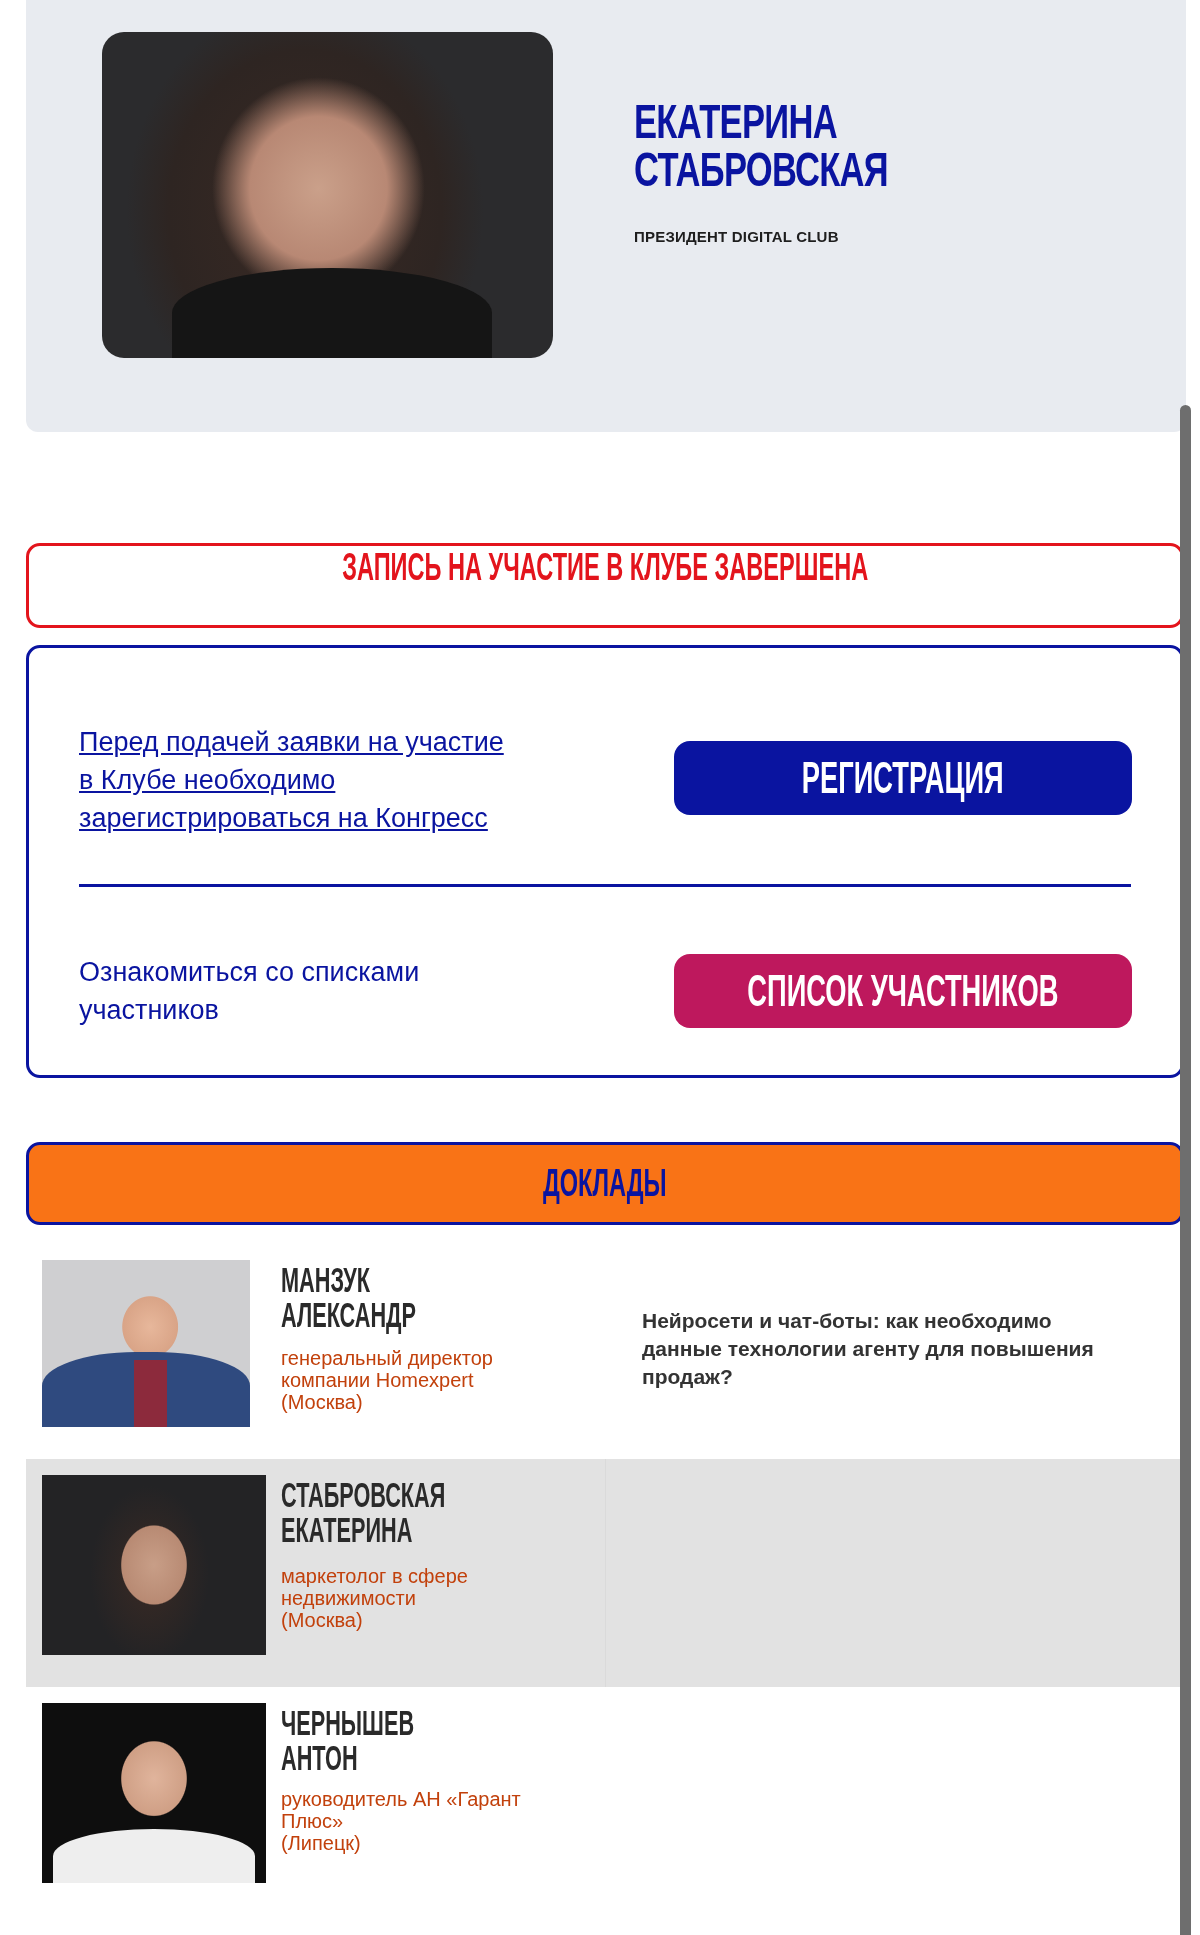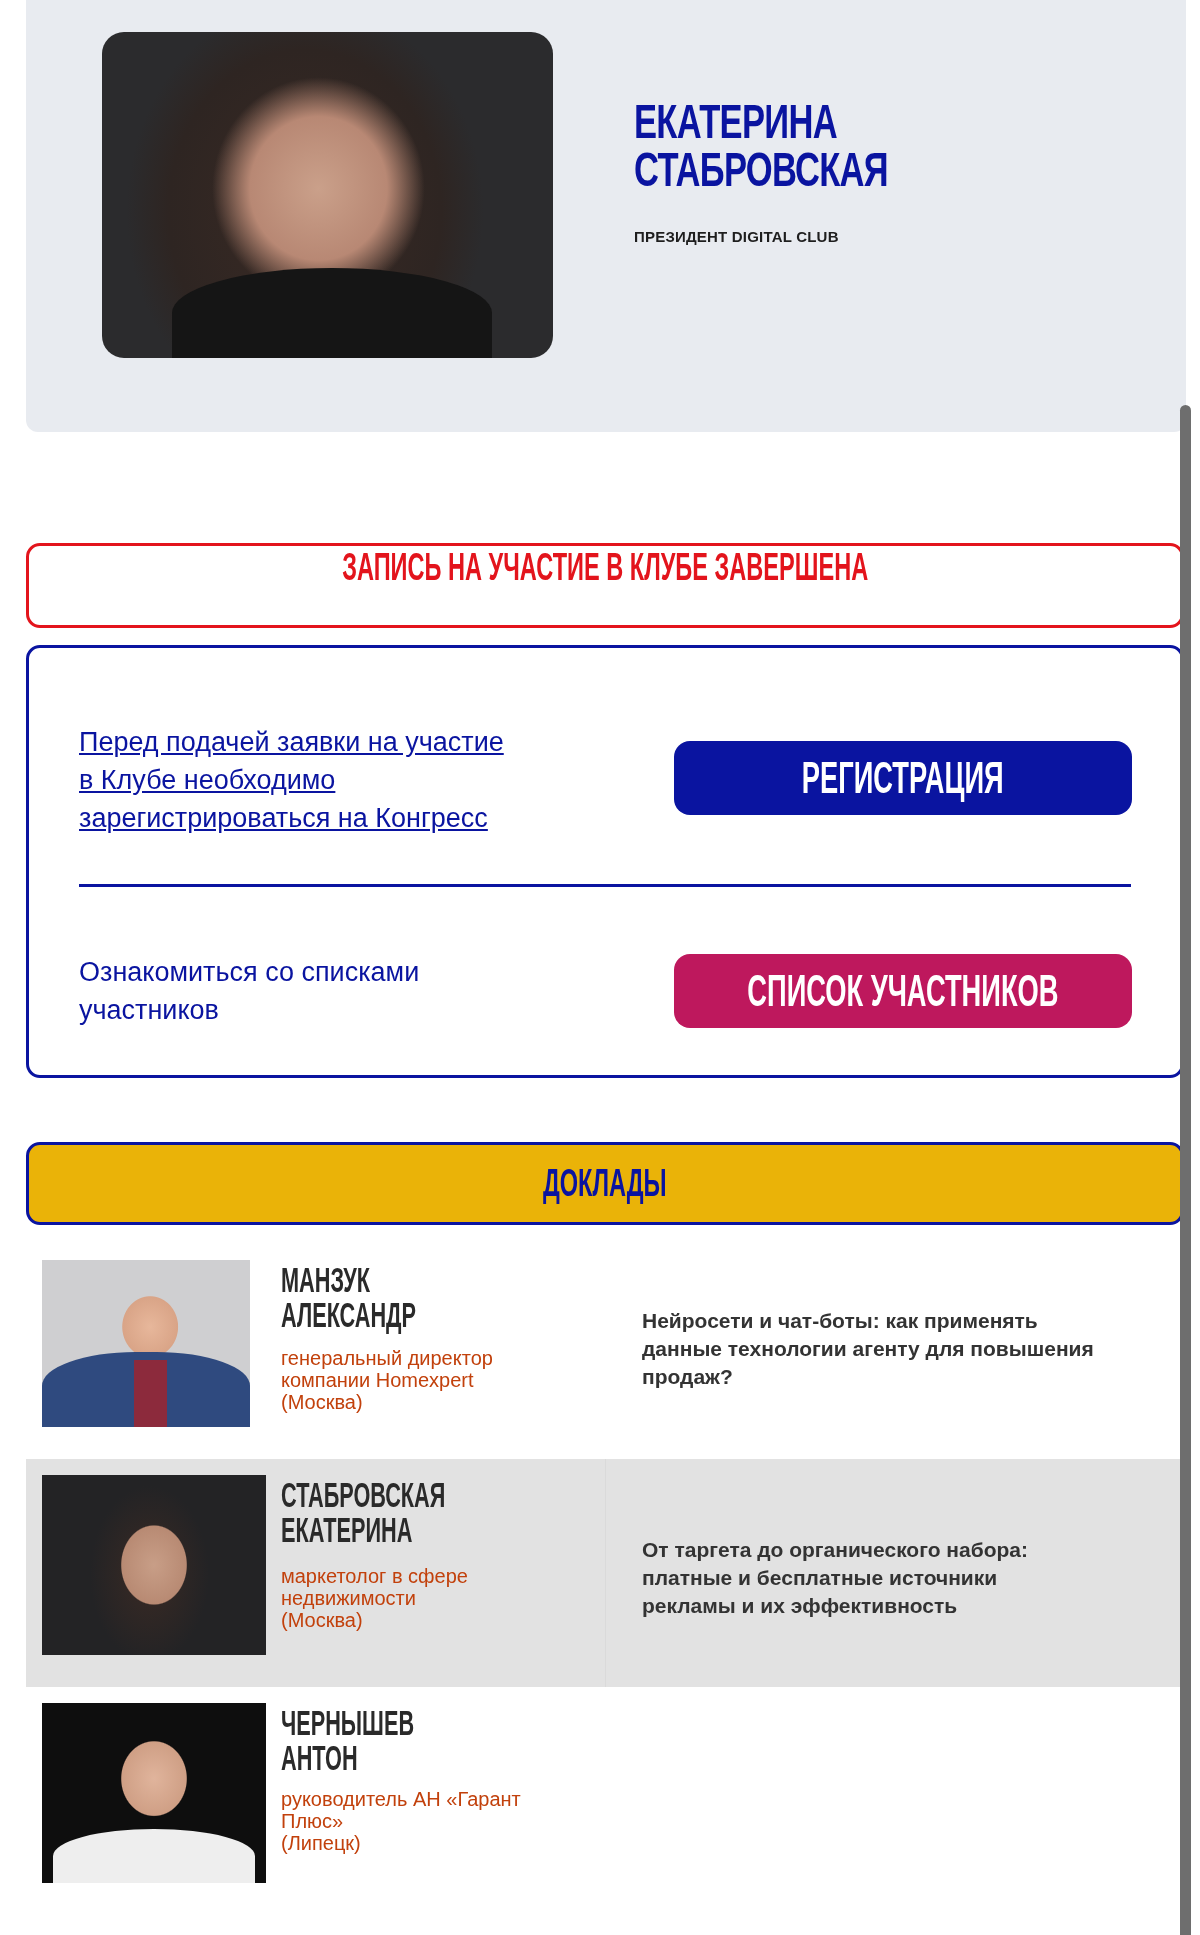--- a/index.html
+++ b/index.html
@@ -70,21 +70,21 @@
   }
   .btn span {
     color: #fff; font-size: 44px; font-weight: 700; transform: scaleX(0.62); white-space: nowrap;
   }
   .btn-register { top: 93px; background: #0a14a0; }
   .btn-participants { top: 306px; background: #be185d; }
 
   
   .talks-header {
     position: absolute; left: 26px; top: 1142px; width: 1158px; height: 83px;
-    border: 3px solid #0a14a0; border-radius: 14px; background: #eab308;
+    border: 3px solid #0a14a0; border-radius: 14px; background: #f97316;
     display: flex; align-items: center; justify-content: center;
   }
   .talks-header span {
     color: #0a14a0; font-size: 38px; font-weight: 700; transform: scaleX(0.62);
   }
 
   
   .talk-row {
     position: absolute; left: 26px; width: 1154px; height: 228px;
   }
@@ -172,36 +172,33 @@
 <div class="talk-row" style="top:1232px;">
   <div class="talk-photo photo-light" style="top:28px; width:208px; height:167px;">
     <div class="body"></div>
     <div class="shirt"></div>
   </div>
   <div class="talk-name" style="top:30px;">МАНЗУК
 АЛЕКСАНДР</div>
   <div class="talk-role" style="top:115px;">генеральный директор
 компании Homexpert
 (Москва)</div>
-  <div class="talk-topic" style="top:75px;">Нейросети и чат-боты: как применять
+  <div class="talk-topic" style="top:75px;">Нейросети и чат-боты: как необходимо
 данные технологии агенту для повышения
 продаж?</div>
 </div>
 
 <div class="talk-row alt" style="top:1459px;">
   <div class="col-divider"></div>
   <div class="talk-photo photo-dark" style="top:16px;"></div>
   <div class="talk-name" style="top:18px;">СТАБРОВСКАЯ
 ЕКАТЕРИНА</div>
   <div class="talk-role" style="top:106px;">маркетолог в сфере
 недвижимости
 (Москва)</div>
-  <div class="talk-topic" style="top:77px;">От таргета до органического набора:
-платные и бесплатные источники
-рекламы и их эффективность</div>
 </div>
 
 <div class="talk-row" style="top:1687px; height:248px;">
   <div class="talk-photo photo-black" style="top:16px;">
     <div class="body"></div>
   </div>
   <div class="talk-name" style="top:18px;">ЧЕРНЫШЕВ
 АНТОН</div>
   <div class="talk-role" style="top:101px;">руководитель АН «Гарант
 Плюс»

